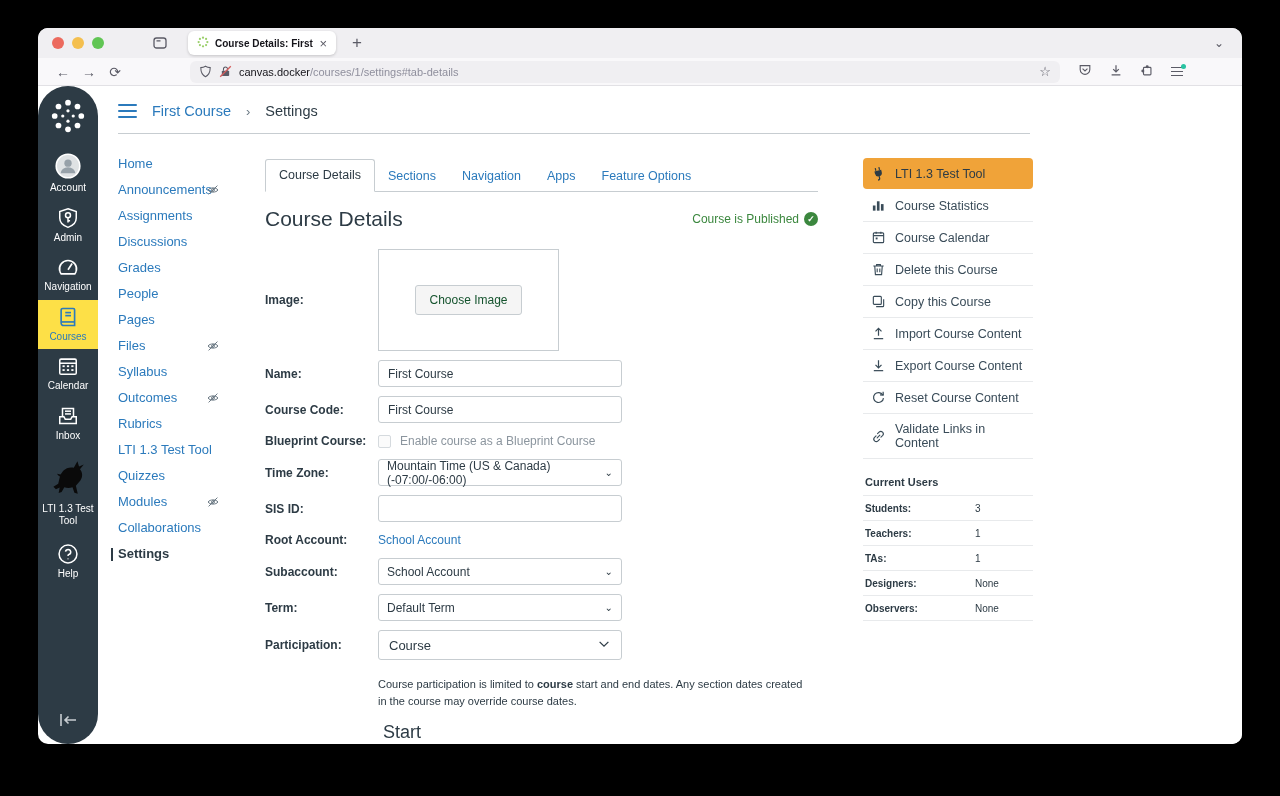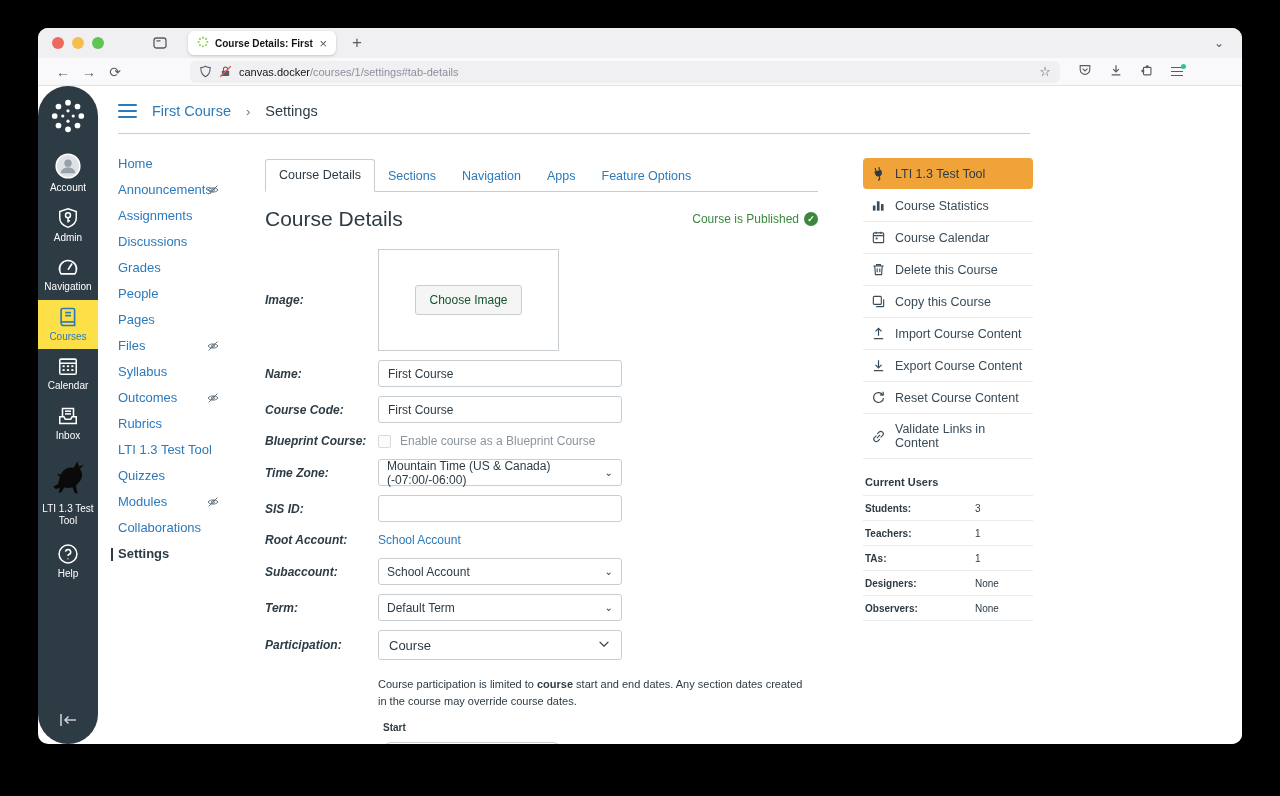--- a/index.html
+++ b/index.html
@@ -71,36 +71,36 @@
   .tab-item.active { background:#fff; border:1px solid #C7CDD1; border-bottom-color:#fff;
                      border-radius:3px 3px 0 0; color:#2D3B45; }
   .main-header { display:flex; justify-content:space-between; align-items:flex-start; margin-top:15px; }
   .page-title { font-size:21px; font-weight:500; color:#2D3B45; }
   .published { color:#3B873E; font-size:12px; display:flex; align-items:center; gap:5px; margin-top:5px; }
   .pub-check { width:14px; height:14px; border-radius:50%; background:#3B873E; color:#fff; font-size:9px;
                display:flex; align-items:center; justify-content:center; font-weight:700; }
 
   .form { margin-top:18px; font-size:12px; }
   .frow { display:flex; align-items:center; margin-bottom:9px; }
-  .flabel { width:113px; font-weight:700; flex-shrink:0;font-style:italic; }
+  .flabel { width:113px; font-weight:700; flex-shrink:0; }
   .image-box { width:181px; height:102px; border:1px solid #C7CDD1; display:flex; align-items:center; justify-content:center; }
   .choose-btn { background:#F5F5F5; border:1px solid #C7CDD1; border-radius:3px; padding:7px 13px; font-size:12px; color:#14532d; }
   .tinput { width:244px; height:27px; border:1px solid #C7CDD1; border-radius:3px; padding:0 9px;
             display:flex; align-items:center; background:#fff; }
   .tselect { width:244px; height:27px; border:1px solid #C7CDD1; border-radius:3px; padding:0 8px;
              display:flex; align-items:center; justify-content:space-between; background:#fff; }
   .sel-chev { color:#2D3B45; font-size:10px; margin-left:6px; }
   .short { height:18px; }
   .checkbox { width:13px; height:13px; border:1px solid #D5DADE; border-radius:2px; background:#fbfbfb; }
   .bp-label { color:#8B959E; margin-left:9px; }
   .blue-link { color:#2B7ABC; }
   .part-select { width:244px; height:30px; font-size:13px; border:1px solid #C7CDD1; border-radius:3px;
                  padding:0 10px; display:flex; align-items:center; justify-content:space-between; }
   .note { font-size:11px; line-height:1.5; margin:7px 0 0 113px; width:428px; }
-  .start-label { font-weight:700; font-size:10px; margin:13px 0 9px 118px; }
+  .start-label { font-weight:400; font-size:18px; margin:13px 0 9px 118px; }
   .date-input { margin-left:118px; width:178px; height:28px; border:1px solid #C7CDD1; border-radius:8px;
                 display:flex; align-items:center; justify-content:space-between; padding:0 10px; font-size:12px; }
 
   
   .sidebar { width:170px; margin-left:45px; flex-shrink:0; color:#2D3B45; }
   .side-btn { display:flex; align-items:center; gap:9px; padding:8px 8px; font-size:12.5px;
               border-bottom:1px solid #E8EAEC; color:#394B58; }
   .side-btn svg { flex-shrink:0; }
   .side-btn.active { background:#F0A339; border-radius:4px; border-bottom:none; margin-bottom:1px; color:#2D3B45; }
   .cu-title { font-size:11px; font-weight:700; margin-top:17px; padding:0 2px 7px; border-bottom:1px solid #E8EAEC; }

